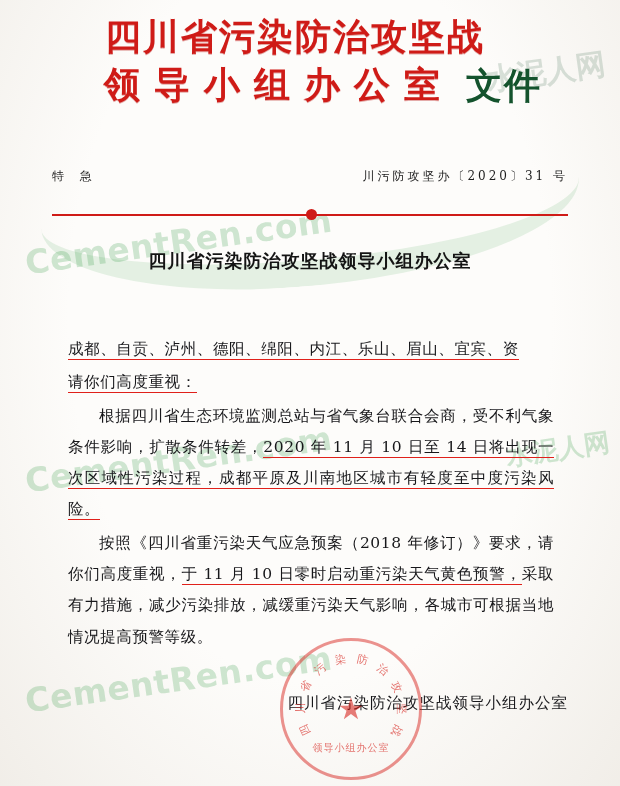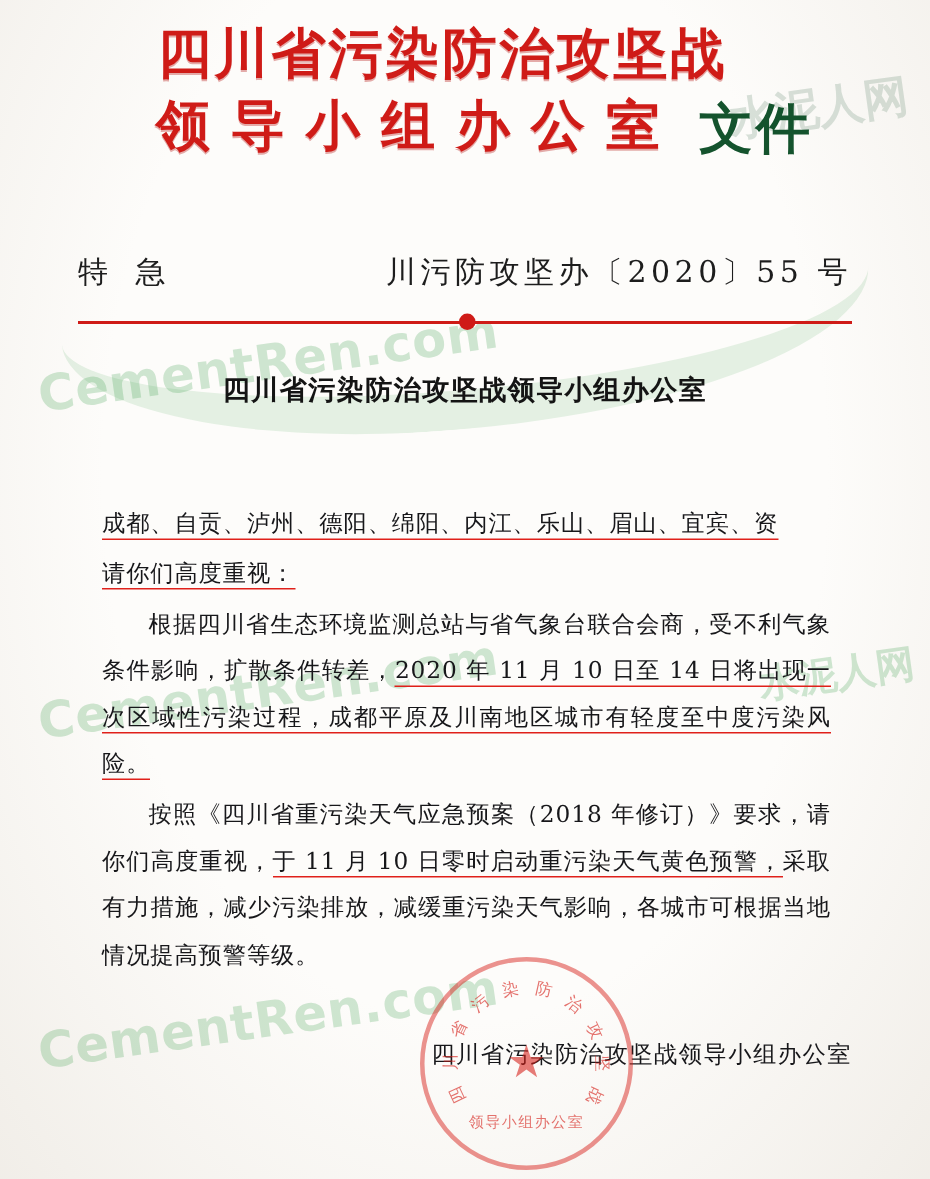--- a/index.html
+++ b/index.html
@@ -95,21 +95,21 @@
   
   #docnum-row {
     position: absolute;
     top: 168px;
     left: 52px;
     width: 516px;
     display: flex;
     justify-content: space-between;
     align-items: baseline;
     font-family: "DejaVu Serif", "Liberation Serif", serif;
-    font-size: 20px;
+    font-size: 12px;
     color: #1d1d1d;
     letter-spacing: 3px;
     z-index: 6;
   }
   #urgency-mark { letter-spacing: 6px; }
 
   
   #title-block {
     position: absolute;
     top: 244px;
@@ -261,21 +261,21 @@
   <div id="wm-swoosh"></div>
 
   <div id="masthead">
     <div class="mast-line" id="mast-line-1">四川省污染防治攻坚战</div>
     <div class="mast-line" id="mast-line-2">领导小组办公室</div>
     <div id="mast-wenjian">文件</div>
   </div>
 
   <div id="docnum-row">
     <div id="urgency-mark">特 急</div>
-    <div id="doc-number">川污防攻坚办〔2020〕55 号</div>
+    <div id="doc-number">川污防攻坚办〔2020〕31 号</div>
   </div>
 
   <div id="red-rule"></div>
   <div id="red-rule-dot"></div>
 
   <div id="title-block">
     <div>四川省污染防治攻坚战领导小组办公室</div>
   </div>
 
   <div id="body-block">

